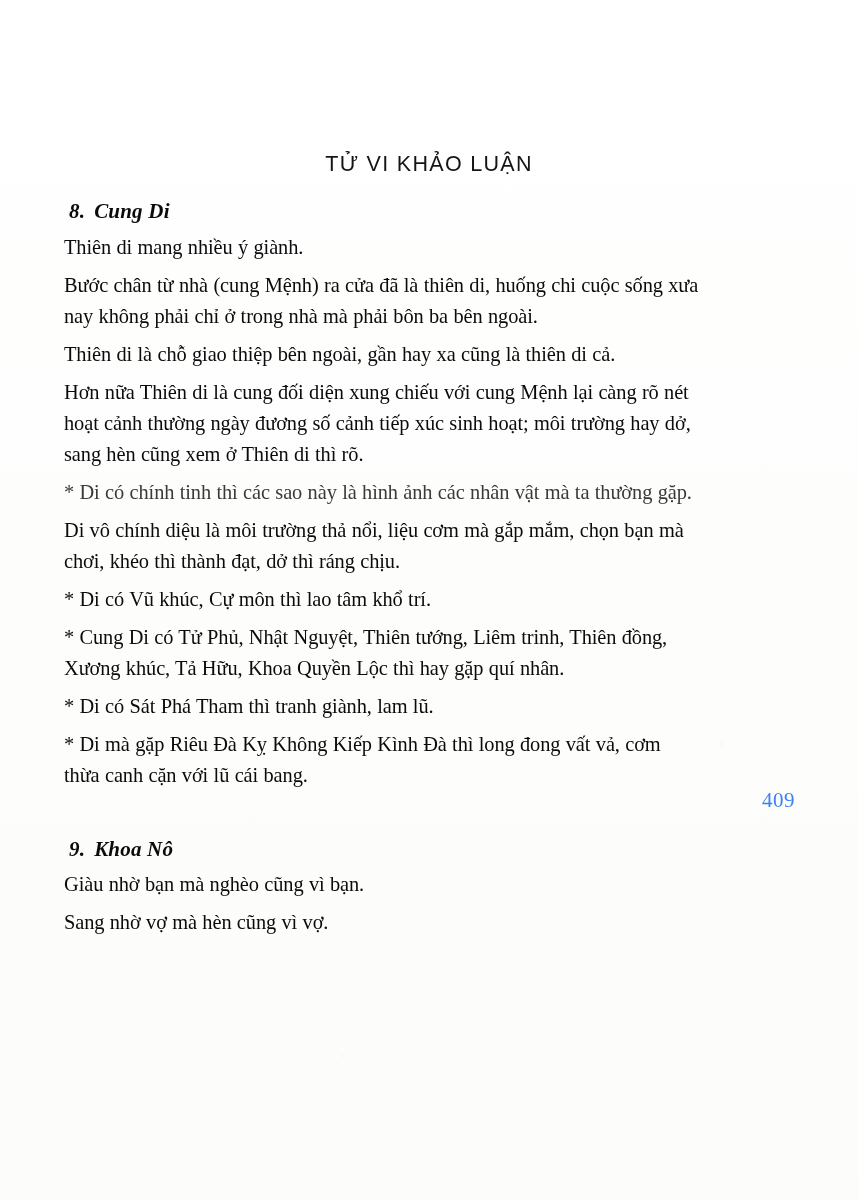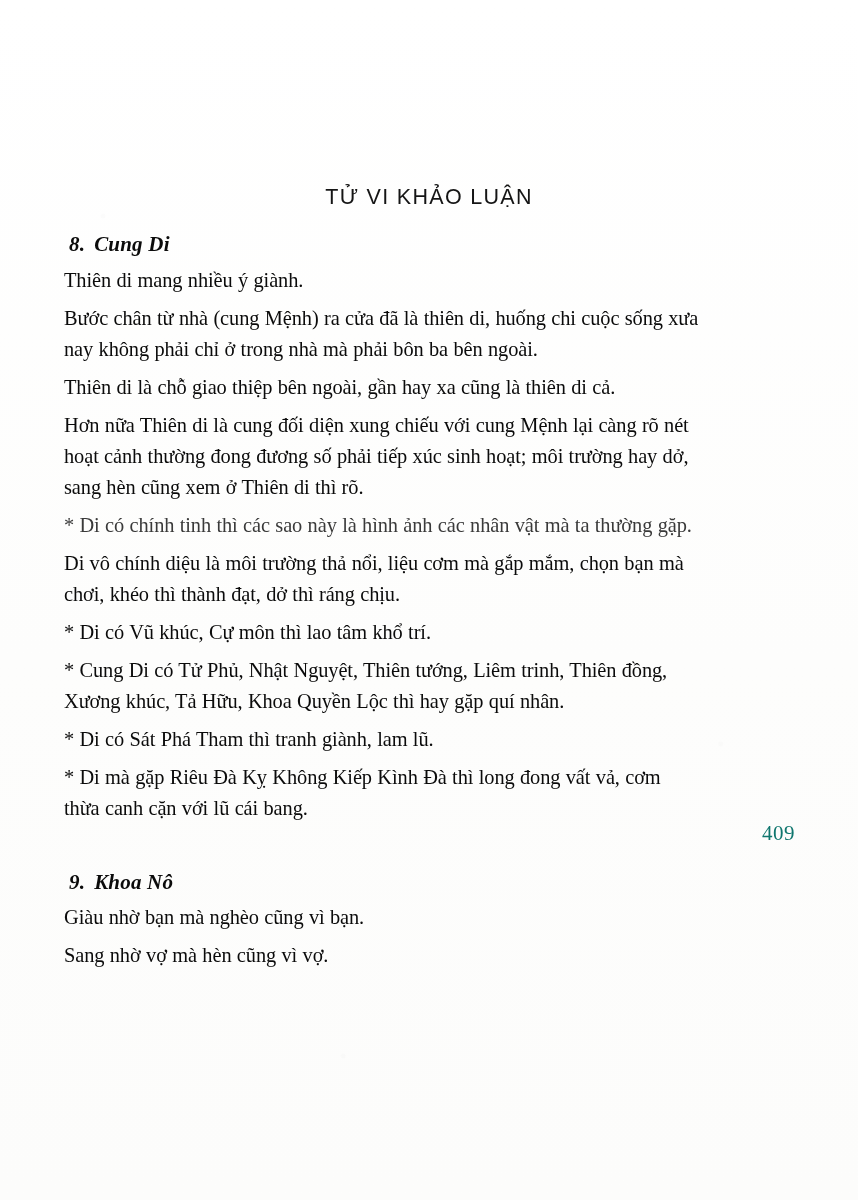--- a/index.html
+++ b/index.html
@@ -31,21 +31,20 @@
       radial-gradient(circle at 40% 88%, rgba(0,0,0,0.010) 0 2px, transparent 3px),
       linear-gradient(180deg, #ffffff 0%, #fdfdfc 55%, #fcfcfb 100%);
     pointer-events: none;
   }
   .content {
     position: absolute;
     left: 0;
     top: 0;
     width: 858px;
     height: 848px;
-    margin-top: 33px;
   }
   .running-head {
     position: absolute;
     left: 0;
     top: 152px;
     width: 858px;
     text-align: center;
     font-size: 21.5px;
     letter-spacing: 1.3px;
     font-weight: 400;
@@ -81,21 +80,21 @@
   }
   .spacer-lg {
     height: 36px;
   }
   .page-number {
     position: absolute;
     right: 63px;
     bottom: 35px;
     font-size: 21px;
     letter-spacing: 0.5px;
-    color: #0f766e;
+    color: #3b82f6;
   }
   
   .content p, .content h2, .running-head, .page-number {
     text-rendering: optimizeLegibility;
   }
   .faded {
     color: #3a3a3a;
   }
 </style>
 </head>
@@ -110,21 +109,21 @@
 
     <div class="body-col">
 
       <h2 class="section-heading">
         <span class="num">8.</span><span>Cung Di</span>
       </h2>
 
       <p class="para">Thiên di mang nhiều ý giành.</p>
       <p class="para">Bước chân từ nhà (cung Mệnh) ra cửa đã là thiên di, huống chi cuộc sống xưa nay không phải chỉ ở trong nhà mà phải bôn ba bên ngoài.</p>
       <p class="para">Thiên di là chỗ giao thiệp bên ngoài, gần hay xa cũng là thiên di cả.</p>
-      <p class="para">Hơn nữa Thiên di là cung đối diện xung chiếu với cung Mệnh lại càng rõ nét hoạt cảnh thường đong đương số phải tiếp xúc sinh hoạt; môi trường hay dở, sang hèn cũng xem ở Thiên di thì rõ.</p>
+      <p class="para">Hơn nữa Thiên di là cung đối diện xung chiếu với cung Mệnh lại càng rõ nét hoạt cảnh thường ngày đương số cảnh tiếp xúc sinh hoạt; môi trường hay dở, sang hèn cũng xem ở Thiên di thì rõ.</p>
       <p class="para faded">* Di có chính tinh thì các sao này là hình ảnh các nhân vật mà ta thường gặp.</p>
       <p class="para">Di vô chính diệu là môi trường thả nổi, liệu cơm mà gắp mắm, chọn bạn mà chơi, khéo thì thành đạt, dở thì ráng chịu.</p>
       <p class="para">* Di có Vũ khúc, Cự môn thì lao tâm khổ trí.</p>
       <p class="para">* Cung Di có Tử Phủ, Nhật Nguyệt, Thiên tướng, Liêm trinh, Thiên đồng, Xương khúc, Tả Hữu, Khoa Quyền Lộc thì hay gặp quí nhân.</p>
       <p class="para">* Di có Sát Phá Tham thì tranh giành, lam lũ.</p>
       <p class="para">* Di mà gặp Riêu Đà Kỵ Không Kiếp Kình Đà thì long đong vất vả, cơm thừa canh cặn với lũ cái bang.</p>
 
       <div class="spacer-lg"></div>
 
       <h2 class="section-heading">

